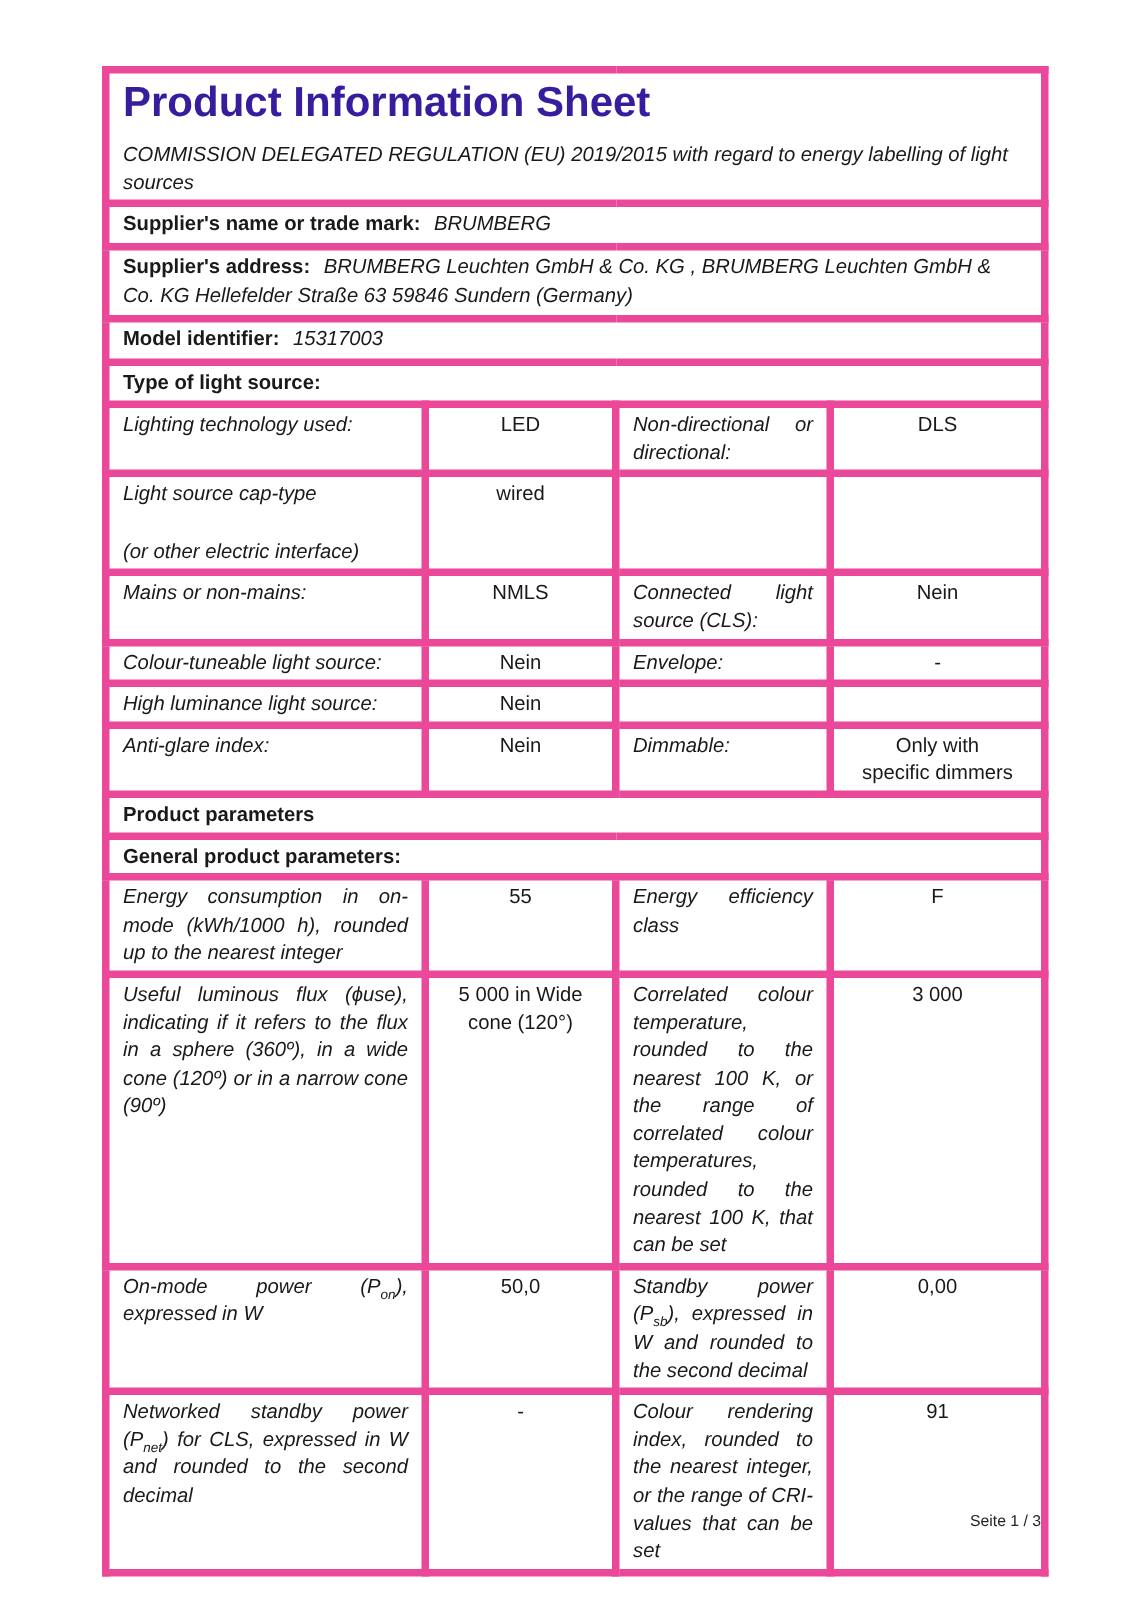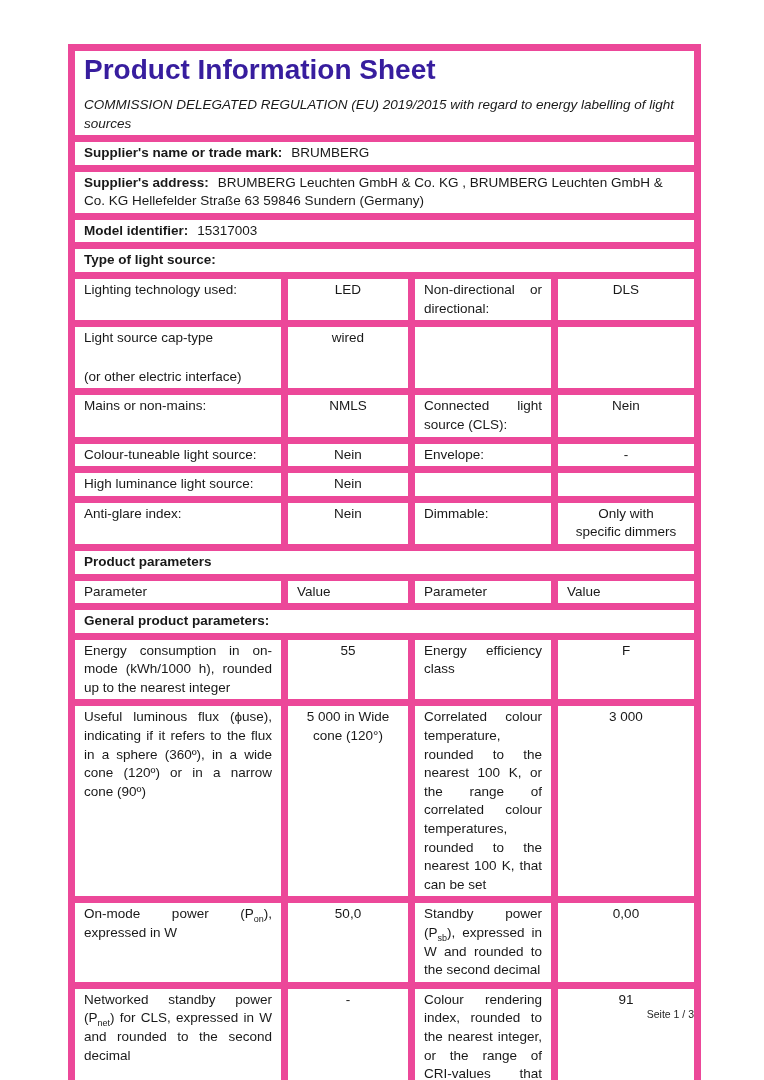--- a/index.html
+++ b/index.html
@@ -17,38 +17,38 @@
     position: absolute;
     left: 68px; top: 44px;
     width: 626px;
   }
   table.doc {
     border-collapse: collapse;
     table-layout: fixed;
     width: 626px;
   }
   table.doc td {
-    border: 7px solid #ec4899;
+    border: 5px solid #ec4899;
     vertical-align: top;
     padding: 2px 9px;
     overflow: hidden;
   }
   td.title-cell { padding: 7px 10px 6px 10px; }
   .doc-title {
     font-size: 28px;
     line-height: 34px;
     font-weight: bold;
     color: #371d9e;
     margin-bottom: 8px;
   }
   .doc-subtitle { line-height: 19px; font-style: italic; }
   td.kv { padding: 5px 9px; }
   .b { font-weight: bold; text-align: center; }
-  .kv .v { margin-left: 9px; }
-  td.lbl { text-align: justify; }
+  .kv .v { margin-left: 9px; font-style: italic; }
+  td.lbl { text-align: justify; font-style: italic; }
   td.val { text-align: center; white-space: pre-line; }
   td.hdr { font-weight: bold; }
   sub { font-size: 9px; line-height: 0; }
   .cap2 { margin-top: 20px; }
   .footer {
     position: absolute;
     left: 68px; top: 1005px;
     width: 626px;
     text-align: right;
     font-size: 10.5px;
@@ -142,26 +142,20 @@
       <td class="val">Nein</td>
       <td class="lbl">Dimmable:</td>
       <td class="val">Only with
 specific dimmers</td>
     </tr>
 
     <tr style="height:22px">
       <td colspan="4" class="hdr">Product parameters</td>
     </tr>
 
-    <tr style="height:22px">
-      <td>Parameter</td>
-      <td>Value</td>
-      <td>Parameter</td>
-      <td>Value</td>
-    </tr>
 
     <tr style="height:22px">
       <td colspan="4" class="hdr">General product parameters:</td>
     </tr>
 
     <tr style="height:60px">
       <td class="lbl">Energy consumption in on-mode (kWh/1000 h), rounded up to the nearest integer</td>
       <td class="val">55</td>
       <td class="lbl">Energy efficiency class</td>
       <td class="val">F</td>

